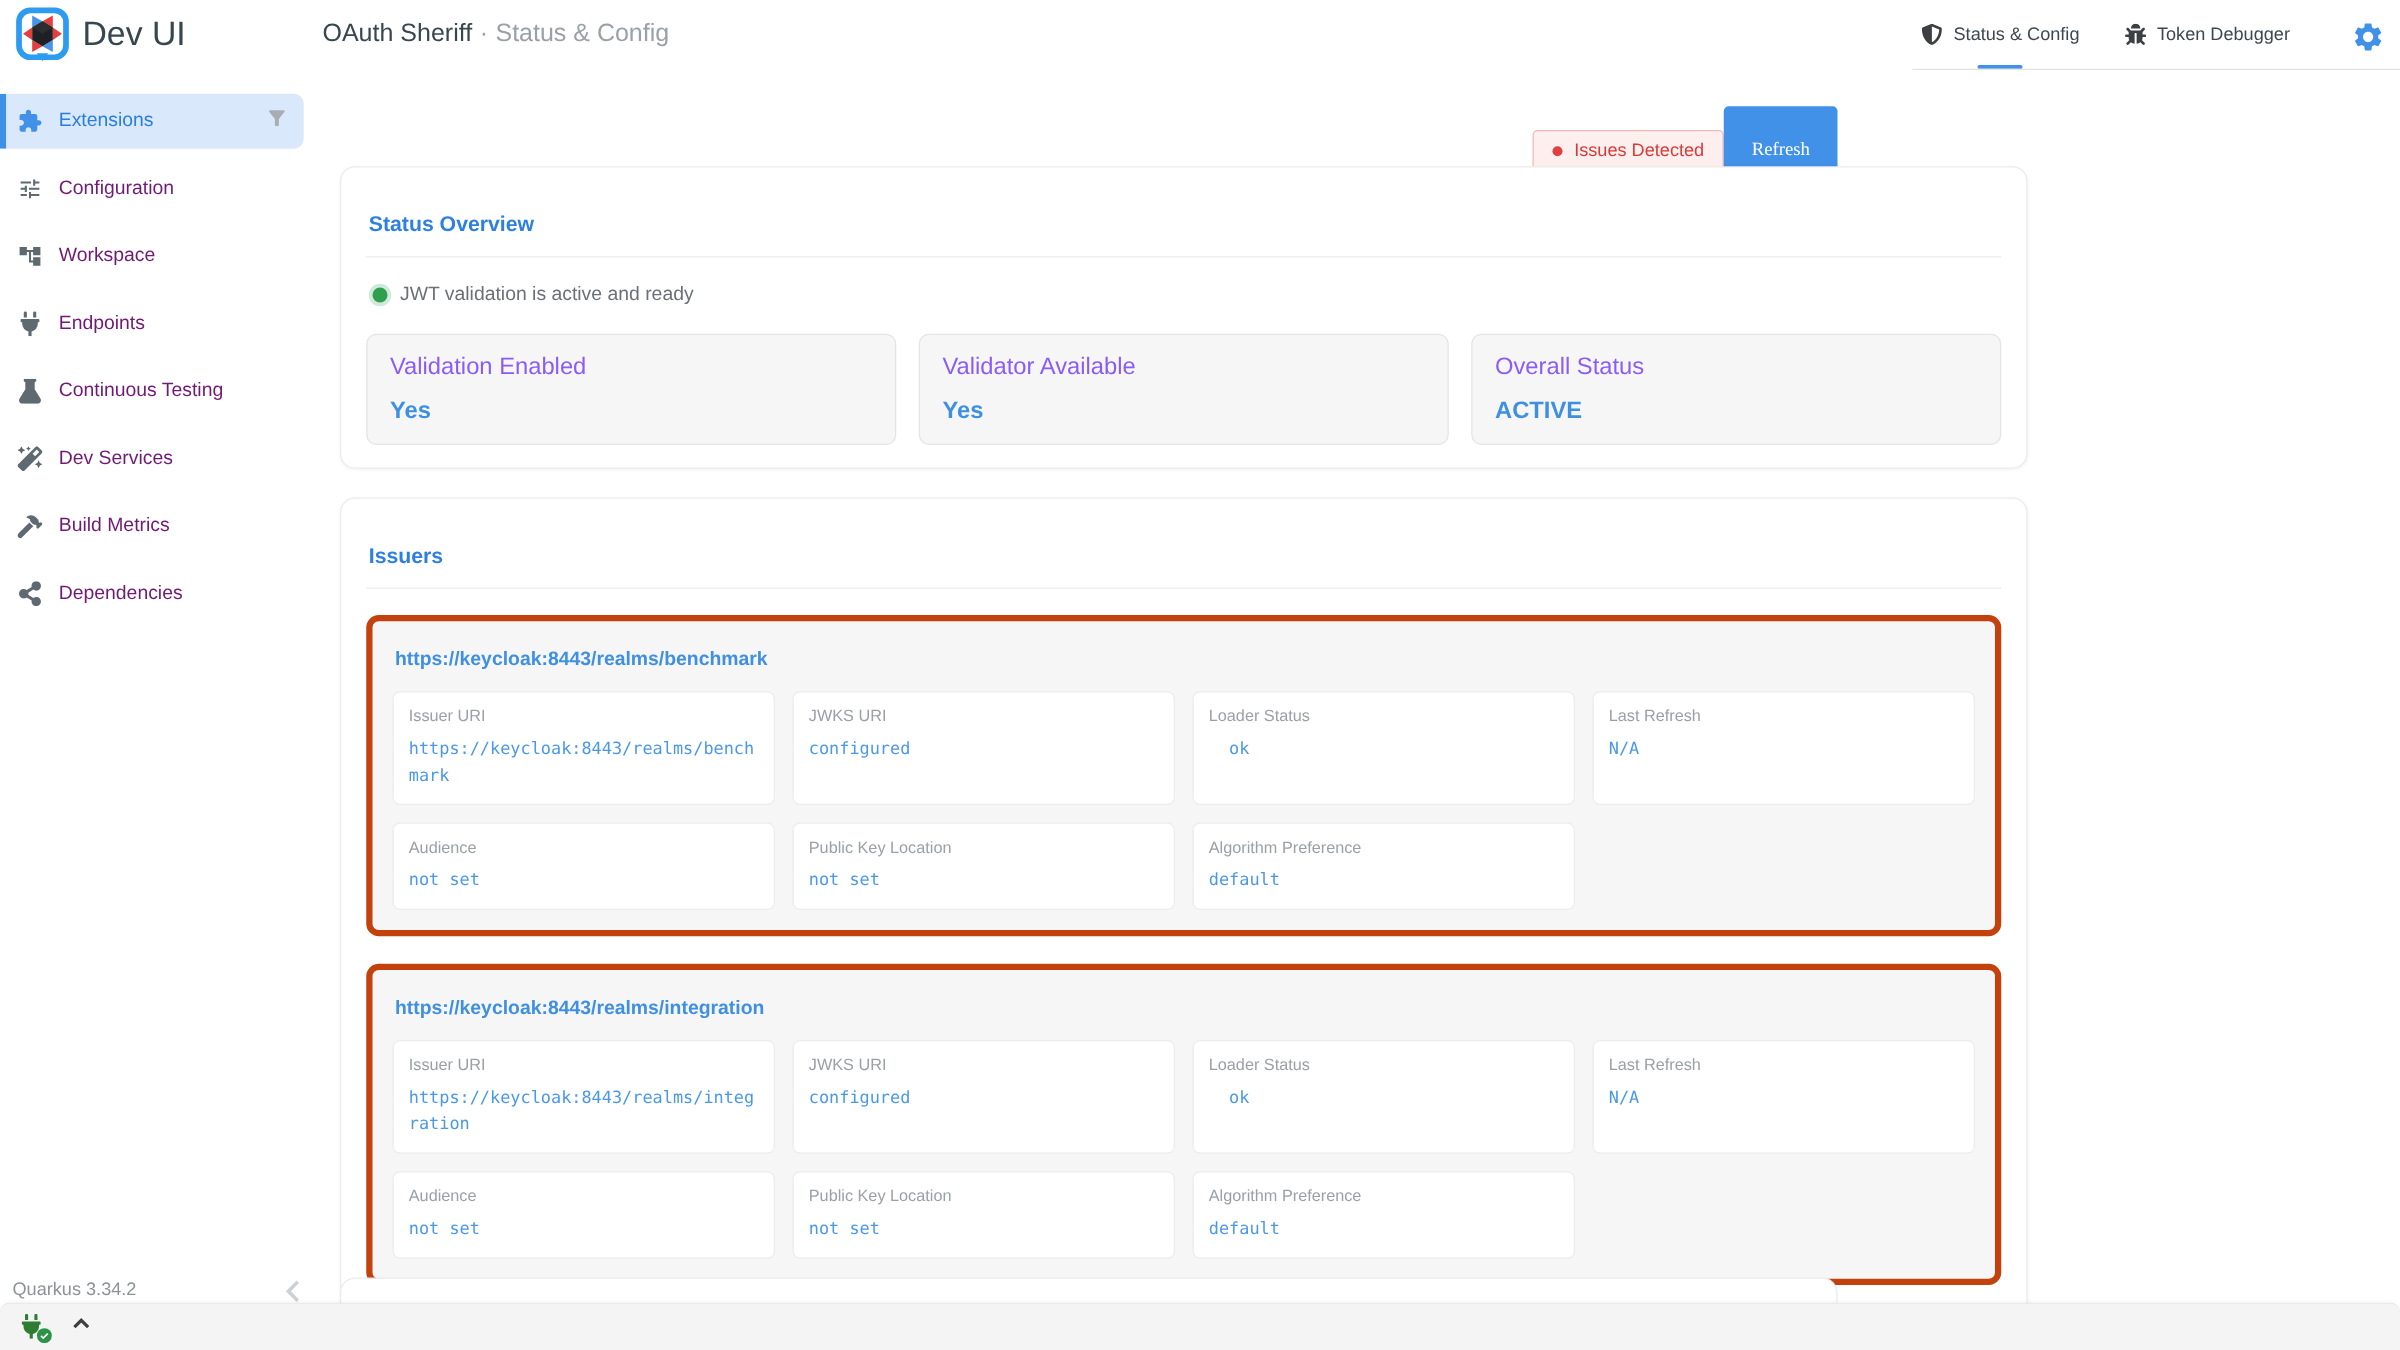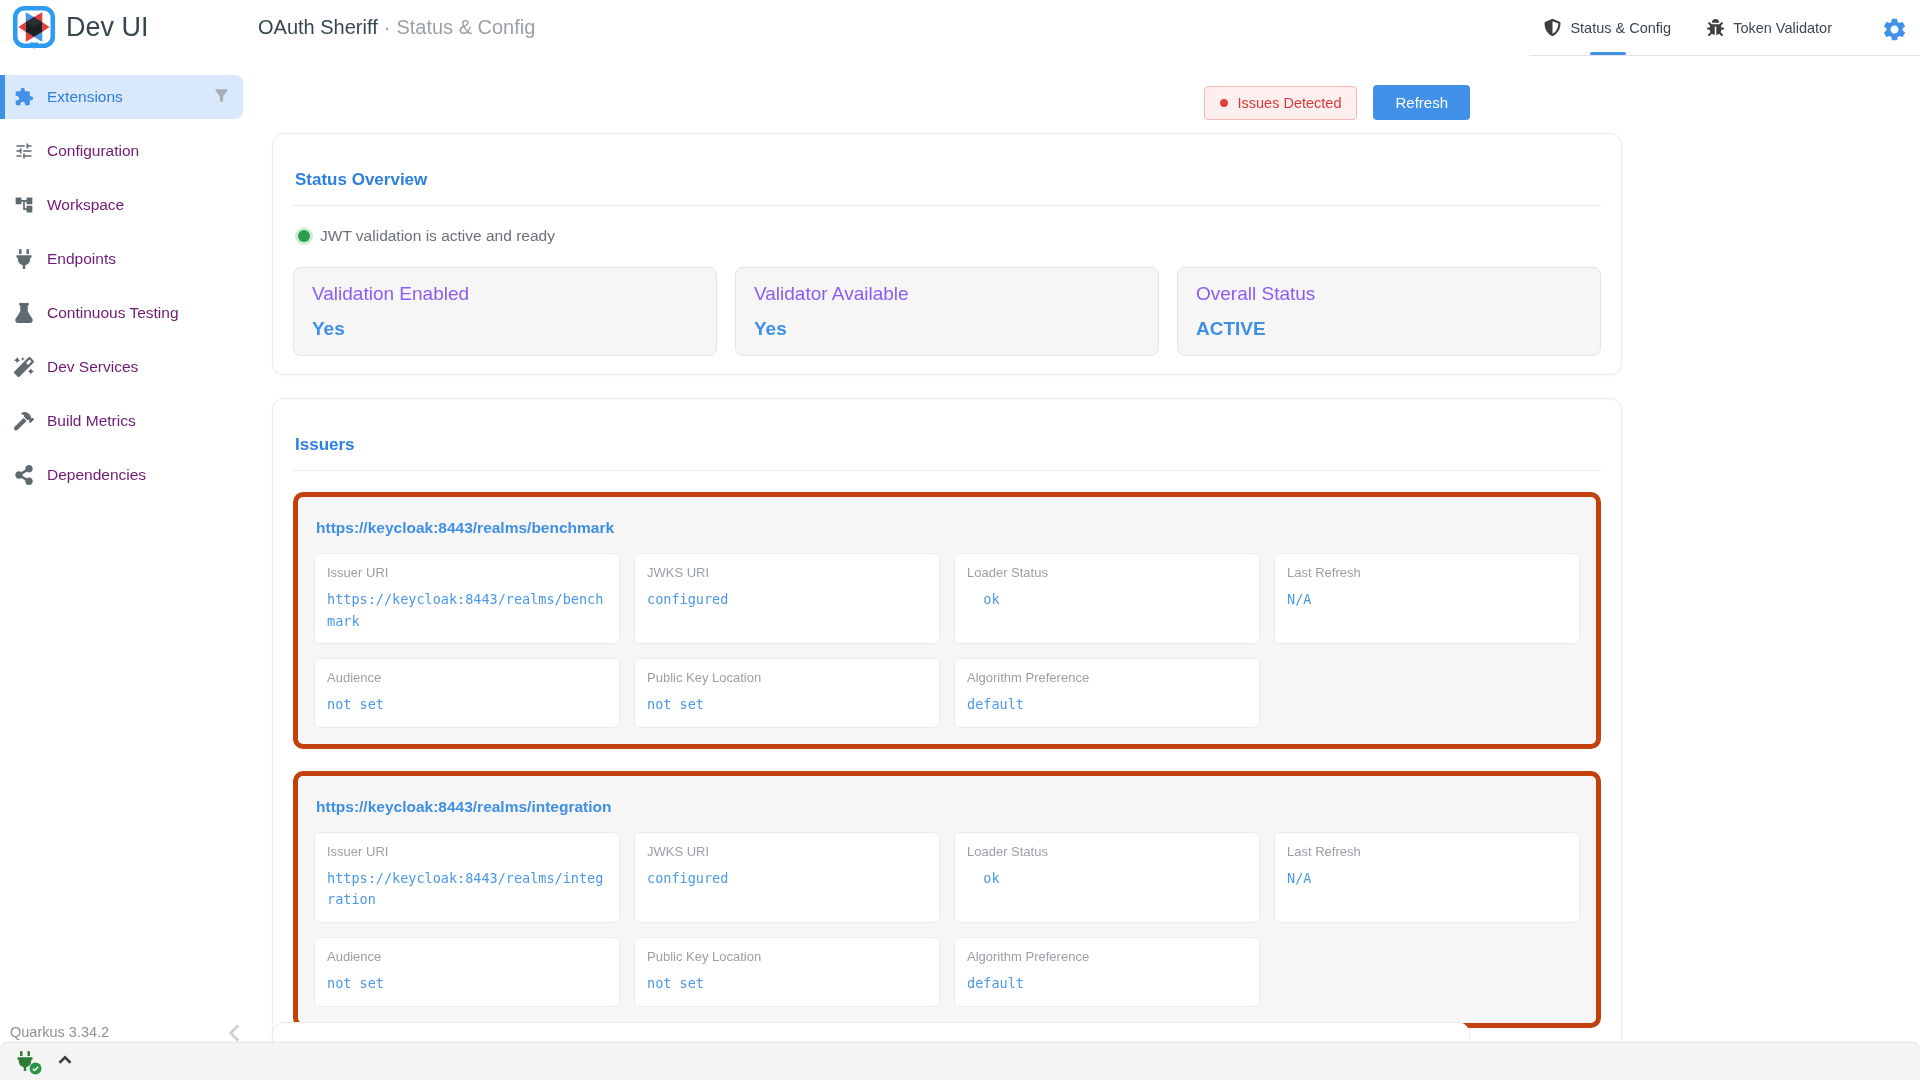--- a/index.html
+++ b/index.html
@@ -29,24 +29,24 @@
   .side-item:first-child { margin-top:19px; }
   .side-item svg.item-icon { width:20px; height:20px; fill:#5f6a70; flex:none; }
   .side-item.active { width:243px; background:#d9e8fb; border-left:5px solid #3d90e8; border-radius:0 8px 8px 0; padding-left:9px; color:#2a7de1; }
   .side-item.active svg.item-icon { fill:#4191e9; }
   .funnel { margin-left:auto; cursor:pointer; }
   .funnel svg { width:19px; height:19px; fill:#a8adb2; }
   .version { position:absolute; left:10px; top:1024px; font-size:14.5px; color:#8d9297;text-align:right; }
   .collapse-btn { position:absolute; left:222px; top:1020px; cursor:pointer; }
   .collapse-btn svg { width:26px; height:26px; stroke:#cdd1d5; stroke-width:2.6; fill:none; }
   
-  .toolbar { position:absolute; top:85px; left:272px; width:1198px; display:flex; justify-content:flex-end; align-items:center; gap:16px; }
+  .toolbar { position:absolute; top:85px; left:272px; width:1198px; display:flex; justify-content:flex-end; align-items:center; }
   .issues-badge { display:flex; align-items:center; gap:9px; padding:8px 15px; border:1px solid #f2b8b5; background:#fdefee; color:#d73a3a; border-radius:4px; font-size:14.5px; }
   .issues-dot { width:8px; height:8px; border-radius:50%; background:#e04040; }
-  .refresh-btn { border:none; background:#4191e9; color:#fff; font-size:15px; padding:9px 22px; border-radius:4px; cursor:pointer; font-family:Liberation Sans, sans-serif; }
+  .refresh-btn { border:none; background:#4191e9; color:#fff; font-size:15px; padding:27px 22px; border-radius:4px; cursor:pointer; font-family:Liberation Serif, serif; }
   
   .content { position:absolute; left:272px; top:133px; width:1350px; }
   .card { background:#fff; border:1px solid #ebebeb; border-radius:12px; box-shadow:0 1px 3px rgba(0,0,0,.05); padding:36px 20px 16px; margin-bottom:23px; }
   .card-heading { font-size:17px; font-weight:bold; color:#2e80e0; margin:0 0 15px 2px; }
   .card hr { border:none; border-top:1px solid #ececec; margin:0 0 21px; }
   .status-line { display:flex; align-items:center; gap:10px; color:#6b7177; font-size:15.5px; margin:0 0 22px 2px; }
   .status-dot { width:12px; height:12px; border-radius:50%; background:#2f9e4f; box-shadow:0 0 0 3px #cfeada; margin-left:3px; }
   .metrics { display:grid; grid-template-columns:repeat(3,1fr); gap:18px; padding-bottom:2px; }
   .metric { background:#f6f6f6; border:1px solid #e4e4e4; border-radius:8px; padding:15px 18px; min-height:88px; }
   .metric-label { font-size:19px; color:#8b5cf6; }
@@ -94,21 +94,21 @@
       <svg viewBox="0 0 512 512">
           <path d="M466.5 83.7l-192-80a48.15 48.15 0 0 0-36.9 0l-192 80C27.7 91.1 16 108.6 16 128c0 198.5 114.5 335.7 221.5 380.3 11.8 4.9 25.1 4.9 36.9 0C360.1 472.6 496 349.3 496 128c0-19.4-11.7-36.9-29.5-44.3zM256.1 446.3l-.1-381 175.9 73.3c-3.3 151.4-82.1 261.1-175.8 307.7z"></path>
         </svg>
       <span>Status &amp; Config</span>
       <span class="tab-indicator"></span>
     </div>
     <div class="tab">
       <svg viewBox="0 0 512 512">
           <path d="M511.988 288.9c-.478 17.43-15.217 31.1-32.653 31.1H424v16c0 21.864-4.882 42.584-13.6 61.145l60.228 60.228c12.496 12.497 12.496 32.758 0 45.255-12.498 12.497-32.759 12.496-45.256 0l-54.736-54.736C345.886 467.965 314.351 480 280 480V236c0-6.627-5.373-12-12-12h-24c-6.627 0-12 5.373-12 12v244c-34.351 0-65.886-12.035-90.636-32.108l-54.736 54.736c-12.498 12.497-32.759 12.496-45.256 0-12.496-12.497-12.496-32.758 0-45.255l60.228-60.228C92.882 378.584 88 357.864 88 336v-16H32.666C15.23 320 .491 306.33.013 288.9-.484 270.816 14.028 256 32 256h56v-58.745l-46.628-46.628c-12.496-12.497-12.496-32.758 0-45.255 12.498-12.497 32.758-12.497 45.256 0L141.255 160h229.489l54.627-54.627c12.498-12.497 32.758-12.497 45.256 0 12.496 12.497 12.496 32.758 0 45.255L424 197.255V256h56c17.972 0 32.484 14.816 31.988 32.9zM257 0c-61.856 0-112 50.144-112 112h224C369 50.144 318.856 0 257 0z"></path>
         </svg>
-      <span>Token Validator</span>
+      <span>Token Debugger</span>
 
     </div>
   </div>
   <div class="tabs-divider"></div>
   <div class="gear-btn">
     <svg viewBox="0 0 24 24">
         <path d="M19.14 12.94c.04-.3.06-.61.06-.94 0-.32-.02-.64-.07-.94l2.03-1.58c.18-.14.23-.41.12-.61l-1.92-3.32c-.12-.22-.37-.29-.59-.22l-2.39.96c-.5-.38-1.03-.7-1.62-.94l-.36-2.54c-.04-.24-.24-.41-.48-.41h-3.84c-.24 0-.43.17-.47.41l-.36 2.54c-.59.24-1.13.57-1.62.94l-2.39-.96c-.22-.08-.47 0-.59.22L2.74 8.87c-.12.21-.08.47.12.61l2.03 1.58c-.05.3-.09.63-.09.94s.02.64.07.94l-2.03 1.58c-.18.14-.23.41-.12.61l1.92 3.32c.12.22.37.29.59.22l2.39-.96c.5.38 1.03.7 1.62.94l.36 2.54c.05.24.24.41.48.41h3.84c.24 0 .44-.17.47-.41l.36-2.54c.59-.24 1.13-.56 1.62-.94l2.39.96c.22.08.47 0 .59-.22l1.92-3.32c.12-.22.07-.47-.12-.61l-2.01-1.58zM12 15.6c-1.98 0-3.6-1.62-3.6-3.6s1.62-3.6 3.6-3.6 3.6 1.62 3.6 3.6-1.62 3.6-3.6 3.6z"></path>
       </svg>
   </div>
 </div>

